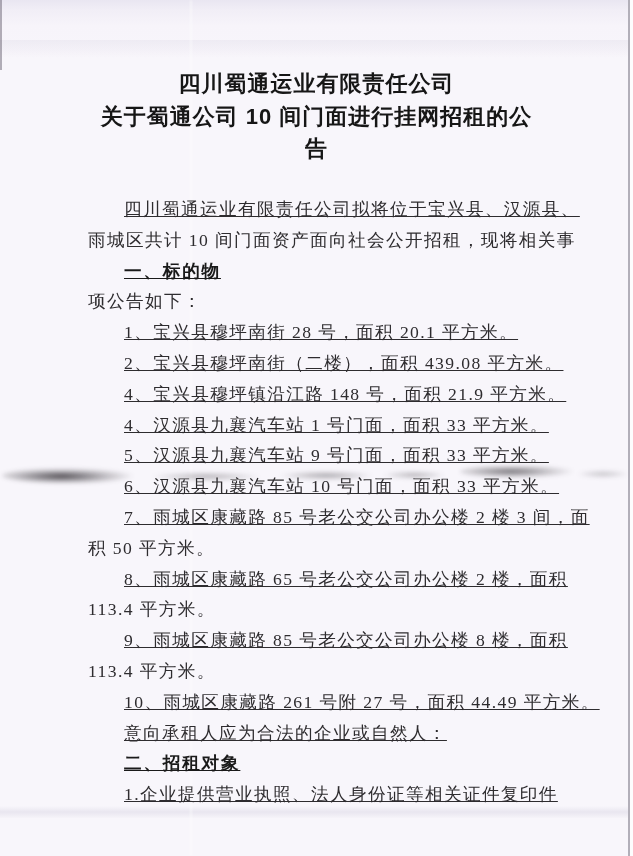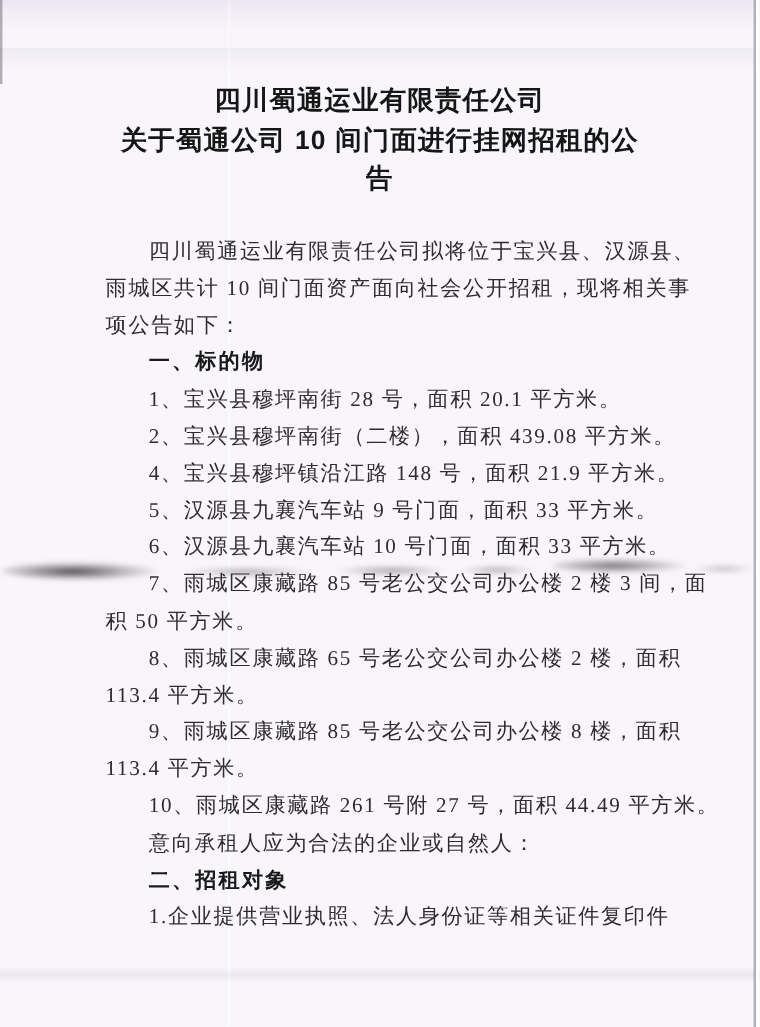--- a/index.html
+++ b/index.html
@@ -67,21 +67,21 @@
   .body-text {
     position: absolute;
     left: 88px; top: 194px;
     width: 475px;
     font-size: 17.6px;
     line-height: 30.8px;
     letter-spacing: 1.4px;
     color: #2e2c2f;
   }
   .line { height: 30.8px; white-space: nowrap; }
-  .line.indent { padding-left: 36px; }
+  .line.indent { padding-left: 36px; text-decoration: underline; }
   .line.bold {
     font-family: "Liberation Sans", sans-serif;
     font-weight: 700;
     color: #1a1a1a;
     letter-spacing: 1.8px;
   }
 
   
   .smudge {
     position: absolute;
@@ -113,25 +113,26 @@
 
   <div class="title">
       <div class="title-line">四川蜀通运业有限责任公司</div>
       <div class="title-line">关于蜀通公司 10 间门面进行挂网招租的公</div>
       <div class="title-line">告</div>
     </div>
 
   <div class="body-text">
       <div class="line indent">四川蜀通运业有限责任公司拟将位于宝兴县、汉源县、</div>
       <div class="line">雨城区共计 10 间门面资产面向社会公开招租，现将相关事</div>
+      <div class="line indent bold">一、标的物</div>
       <div class="line">项公告如下：</div>
-      <div class="line indent bold">一、标的物</div>
       <div class="line indent">1、宝兴县穆坪南街 28 号，面积 20.1 平方米。</div>
       <div class="line indent">2、宝兴县穆坪南街（二楼），面积 439.08 平方米。</div>
       <div class="line indent">4、宝兴县穆坪镇沿江路 148 号，面积 21.9 平方米。</div>
+      <div class="line indent">4、汉源县九襄汽车站 1 号门面，面积 33 平方米。</div>
       <div class="line indent">5、汉源县九襄汽车站 9 号门面，面积 33 平方米。</div>
       <div class="line indent">6、汉源县九襄汽车站 10 号门面，面积 33 平方米。</div>
       <div class="line indent">7、雨城区康藏路 85 号老公交公司办公楼 2 楼 3 间，面</div>
       <div class="line">积 50 平方米。</div>
       <div class="line indent">8、雨城区康藏路 65 号老公交公司办公楼 2 楼，面积</div>
       <div class="line">113.4 平方米。</div>
       <div class="line indent">9、雨城区康藏路 85 号老公交公司办公楼 8 楼，面积</div>
       <div class="line">113.4 平方米。</div>
       <div class="line indent">10、雨城区康藏路 261 号附 27 号，面积 44.49 平方米。</div>
       <div class="line indent">意向承租人应为合法的企业或自然人：</div>

